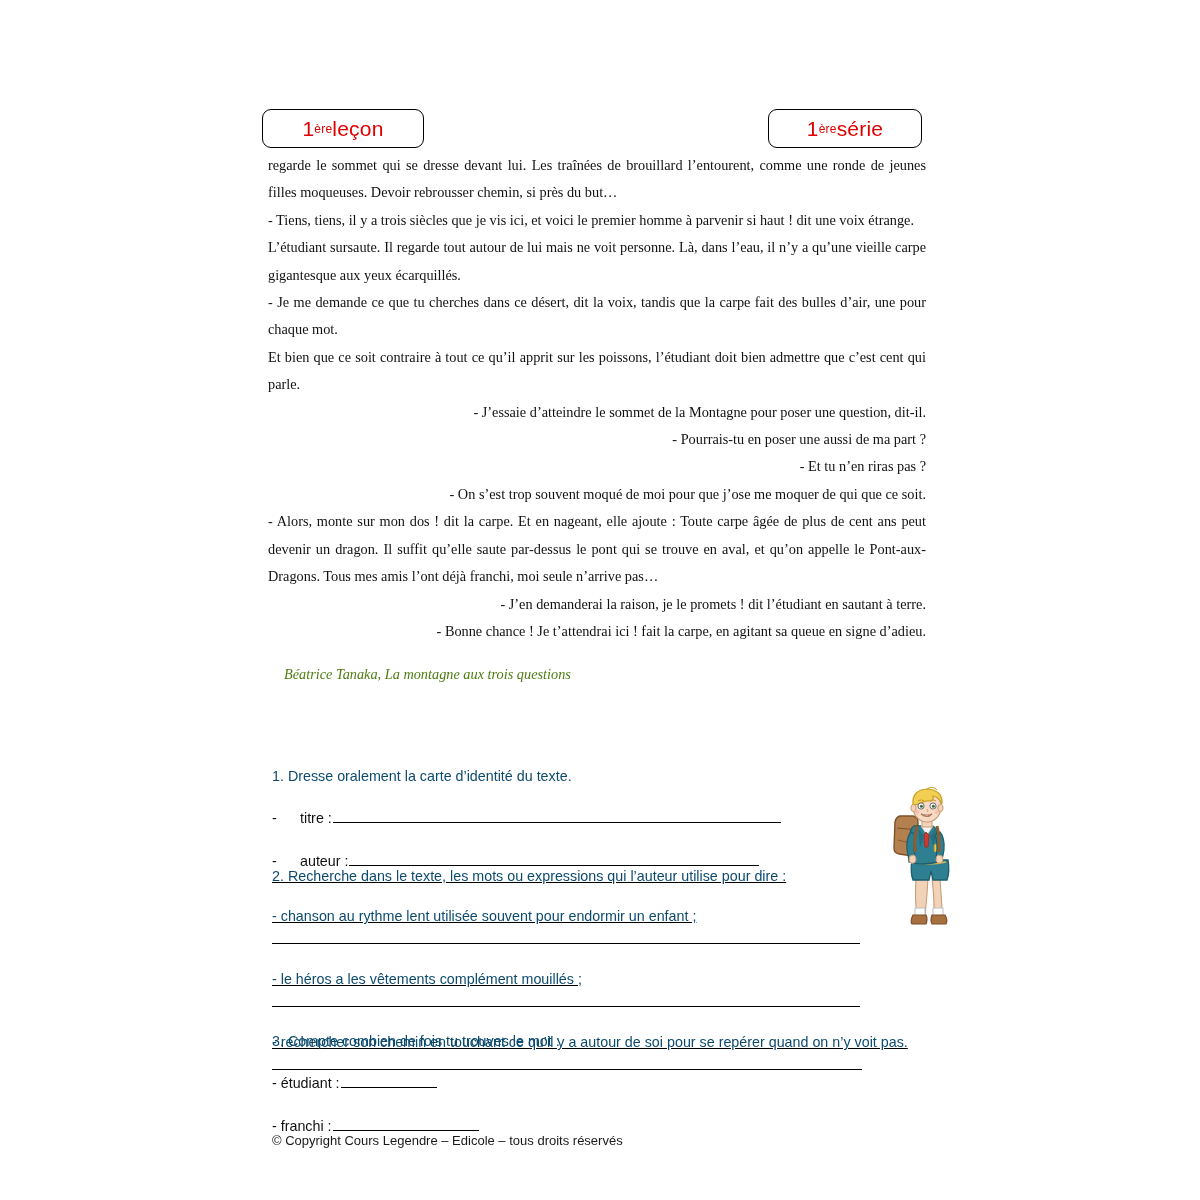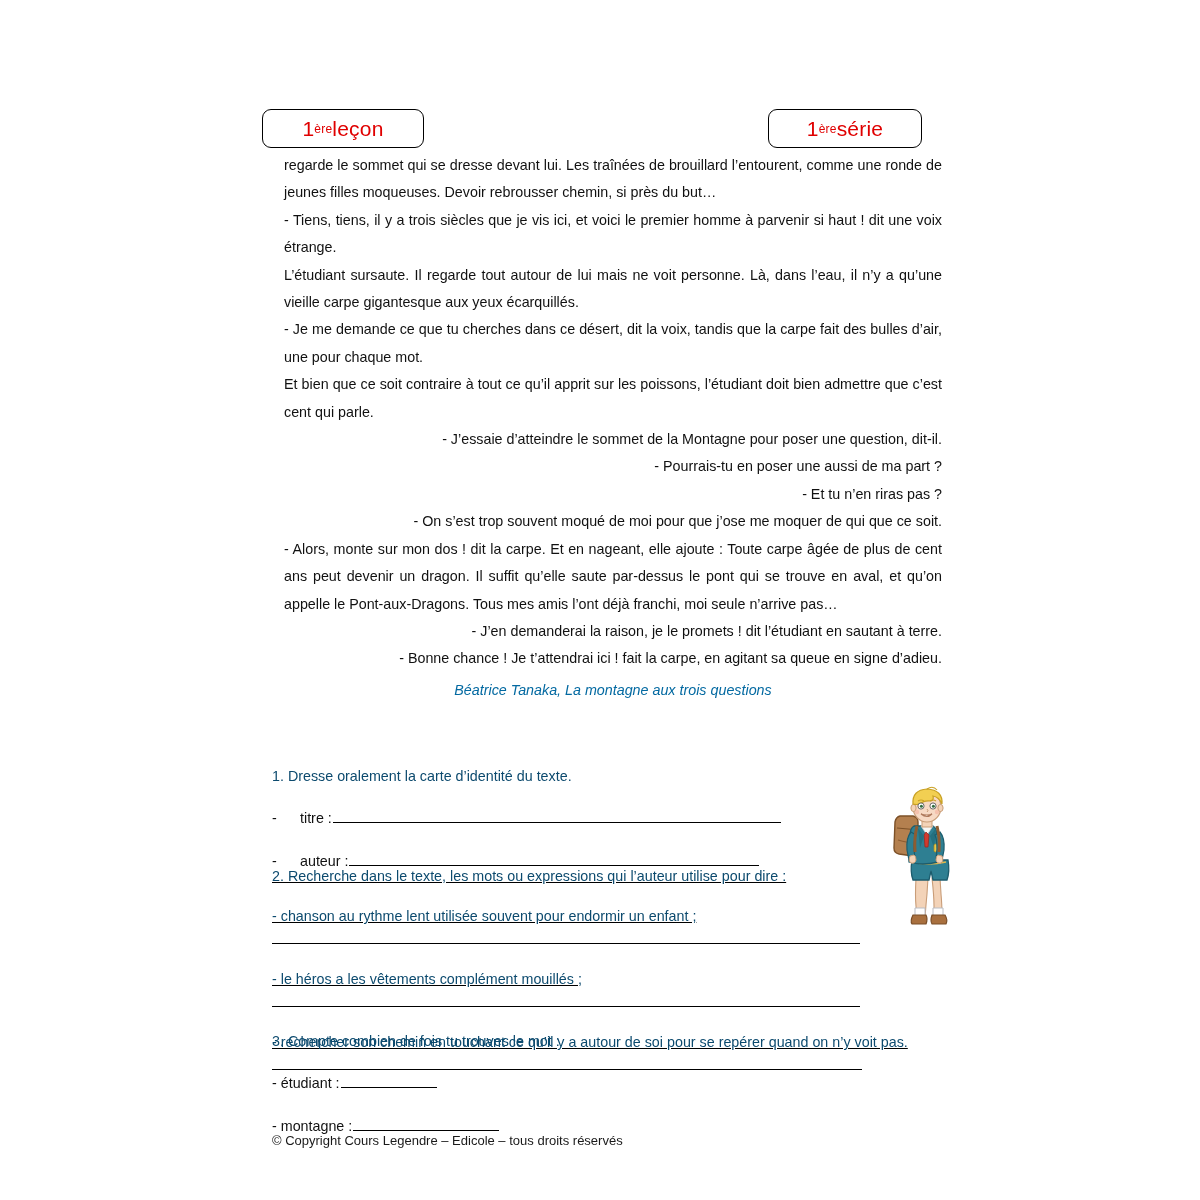--- a/index.html
+++ b/index.html
@@ -41,40 +41,41 @@
     font-size: 12px;
     vertical-align: super;
     line-height: 0;
   }
   #badge-lecon { left: 262px; top: 109px; width: 160px; height: 37px; }
   #badge-serie { left: 768px; top: 109px; width: 152px; height: 37px; }
 
   
   .textblock {
     position: absolute;
-    left: 284px;
+    left: 268px;
     top: 152px;
     width: 658px;
+    font-family: Liberation Serif, serif;
   }
   .para {
     font-size: 14.3px;
     line-height: 27.4px;
     text-align: justify;
     text-justify: inter-word;
     margin: 0;
     color: #111;
   }
   .para.nojust { text-align: right; }
   .attribution {
     font-size: 14.3px;
     line-height: 27.4px;
     font-style: italic;
-    text-align: center;
-    margin: 4px;
-    color: #0369a1;
+    text-align: left;
+    margin: 16px;
+    color: #4d7c0f;
   }
 
   
   .qblock {
     position: absolute;
     left: 272px;
     width: 700px;
   }
   .q-line {
     font-size: 14.3px;
@@ -190,21 +191,21 @@
 
   <div class="qblock" style="top:1028px;">
     <div class="q-line">3. Compte combien de fois tu trouves le mot :</div>
     <div class="spacer-sm"></div>
     <div class="q-dash-item">
       <span>- étudiant :</span>
       <span class="fill" style="width:96px;"></span>
     </div>
     <div class="spacer-sm"></div>
     <div class="q-dash-item">
-      <span>- montagne :</span>
+      <span>- franchi :</span>
       <span class="fill" style="width:146px;"></span>
     </div>
   </div>
 
   <div class="footer">© Copyright Cours Legendre – Edicole – tous droits réservés</div>
 
   <div class="illustration">
     <svg viewBox="0 0 84 148" width="84" height="148" xmlns="http://www.w3.org/2000/svg">
 
       <path d="M16 34 q-4 1 -5 6 l-1 26 q0 5 5 6 l14 2 q5 0 5 -5 l0 -29 q0 -5 -5 -6 z" fill="#b4804f" stroke="#7d5128" stroke-width="1.4"></path>

